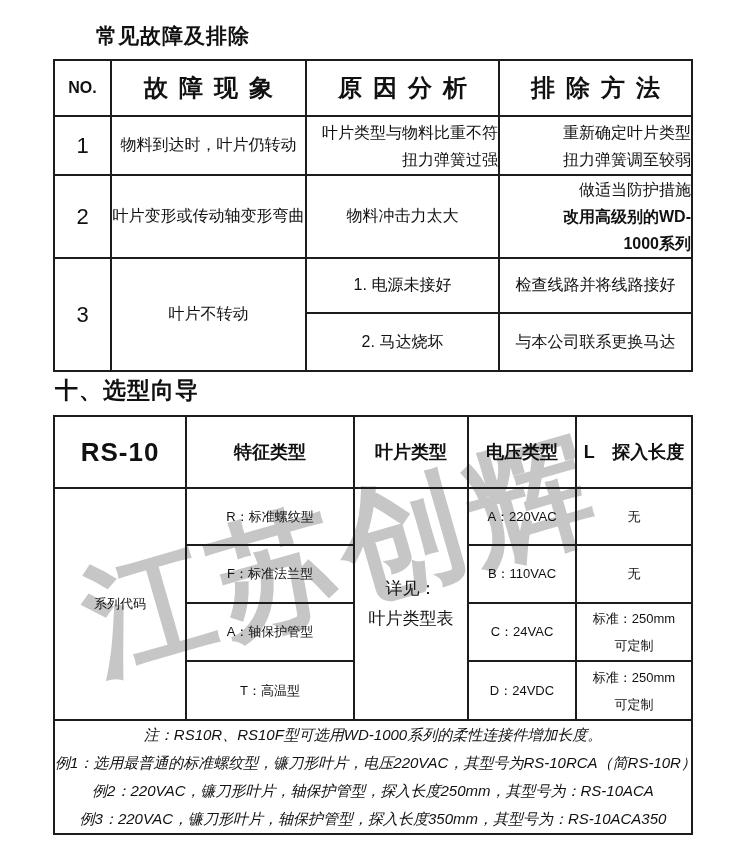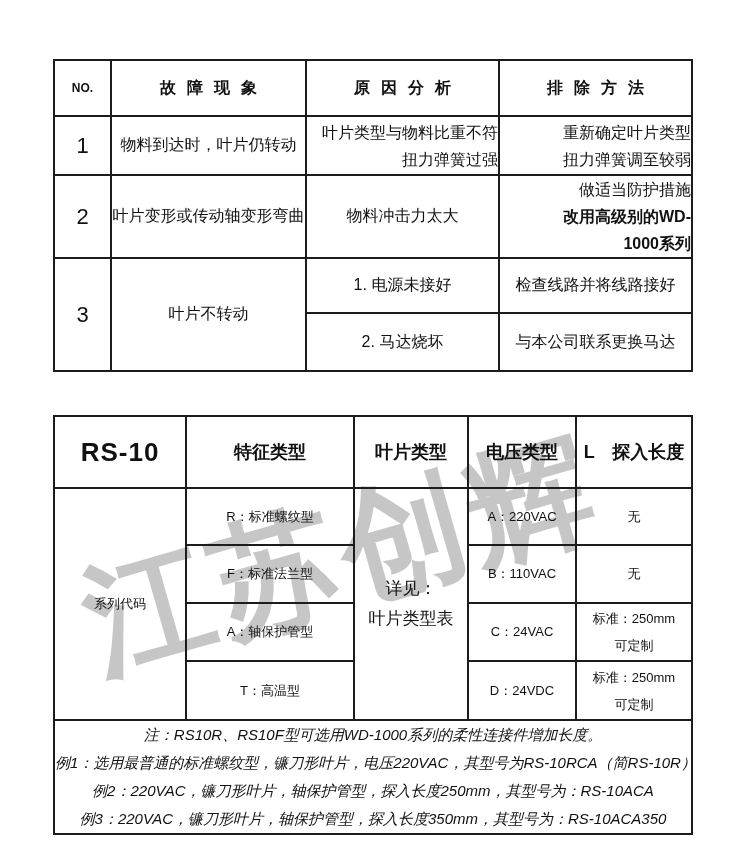--- a/index.html
+++ b/index.html
@@ -19,22 +19,22 @@
   #t1{left:53px;top:59px;}
   #t2{left:53px;top:415px;}
   .tbl td,.tbl th{
     border:2px solid #1c1c1c;text-align:center;vertical-align:middle;
     padding:0;overflow:hidden;background:transparent;
   }
   
   #t1 .c-no{width:57px;} #t1 .c-ph{width:195px;} #t1 .c-ca{width:193px;} #t1 .c-re{width:193px;}
   #t1 .r-head{height:56px;} #t1 .r1{height:59px;} #t1 .r2{height:58px;}
   #t1 .r3a{height:55px;} #t1 .r3b{height:58px;}
-  .th-no{font-size:12px;font-weight:bold;}
-  .th-cn{font-size:16px;font-weight:bold;letter-spacing:11px;text-indent:11px;}
+  .th-no{font-size:16px;font-weight:bold;}
+  .th-cn{font-size:24px;font-weight:bold;letter-spacing:11px;text-indent:11px;}
   .num{font-size:22px;font-weight:normal;}
   .cell{font-size:16px;}
   .cell div{line-height:27px;text-align:right;}
   .bold-line{font-weight:bold;margin-left:34px;}
 
   
   #t2 .c1{width:132px;} #t2 .c2{width:168px;} #t2 .c3{width:114px;} #t2 .c4{width:108px;} #t2 .c5{width:116px;}
   #t2 .r-head{height:72px;} #t2 .b1{height:57px;} #t2 .b2{height:58px;} #t2 .b3{height:58px;} #t2 .b4{height:59px;}
   #t2 .r-note{height:114px;font-style:italic;}
   .rs10{font-size:26px;font-weight:bold;letter-spacing:1px;}
@@ -54,20 +54,21 @@
     user-select:none;
   }
 </style>
 </head>
 <body>
 
 <div class="page">
 
   <div class="watermark">江苏创辉</div>
 
+  <h1 class="sec-title" id="title1">常见故障及排除</h1>
 
   <table class="tbl" id="t1">
     <colgroup>
         <col class="c-no">
         <col class="c-ph">
         <col class="c-ca">
         <col class="c-re">
       </colgroup>
     <tbody>
       <tr class="r-head">
@@ -103,20 +104,21 @@
         <td class="cell">1. 电源未接好</td>
         <td class="cell">检查线路并将线路接好</td>
       </tr>
       <tr class="r3b">
         <td class="cell">2. 马达烧坏</td>
         <td class="cell">与本公司联系更换马达</td>
       </tr>
     </tbody>
   </table>
 
+  <h2 class="sec-title" id="title2">十、选型向导</h2>
 
   <table class="tbl" id="t2">
     <colgroup>
         <col class="c1">
         <col class="c2">
         <col class="c3">
         <col class="c4">
         <col class="c5">
       </colgroup>
     <tbody>

